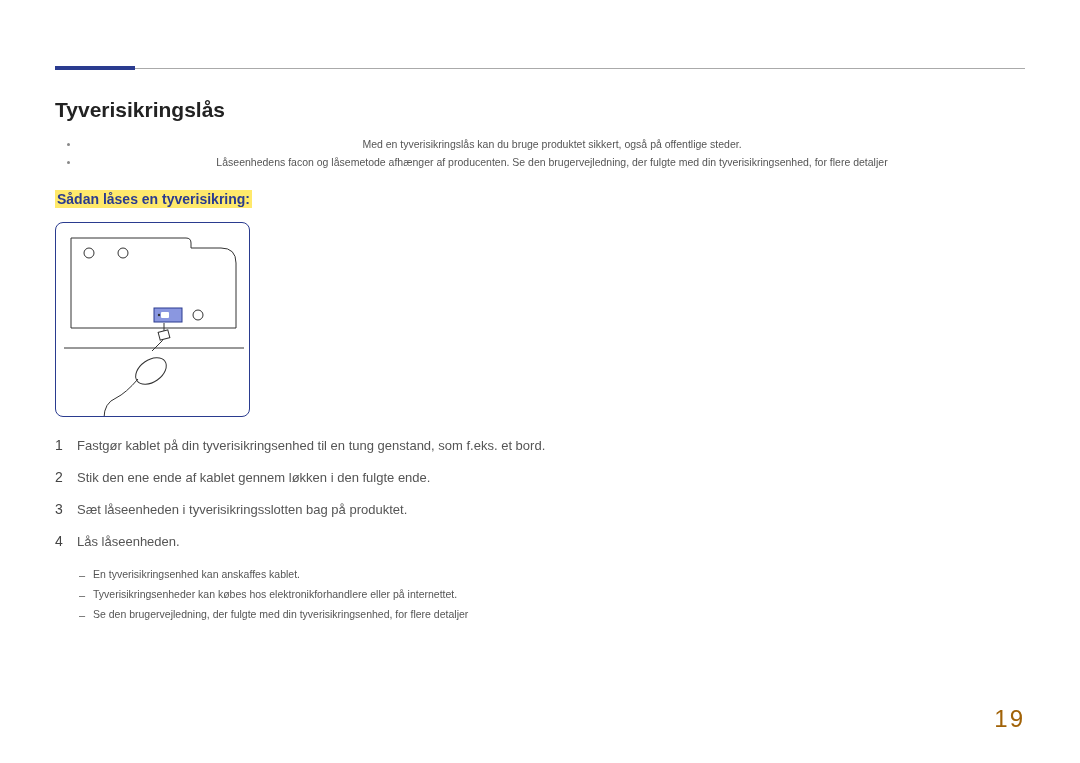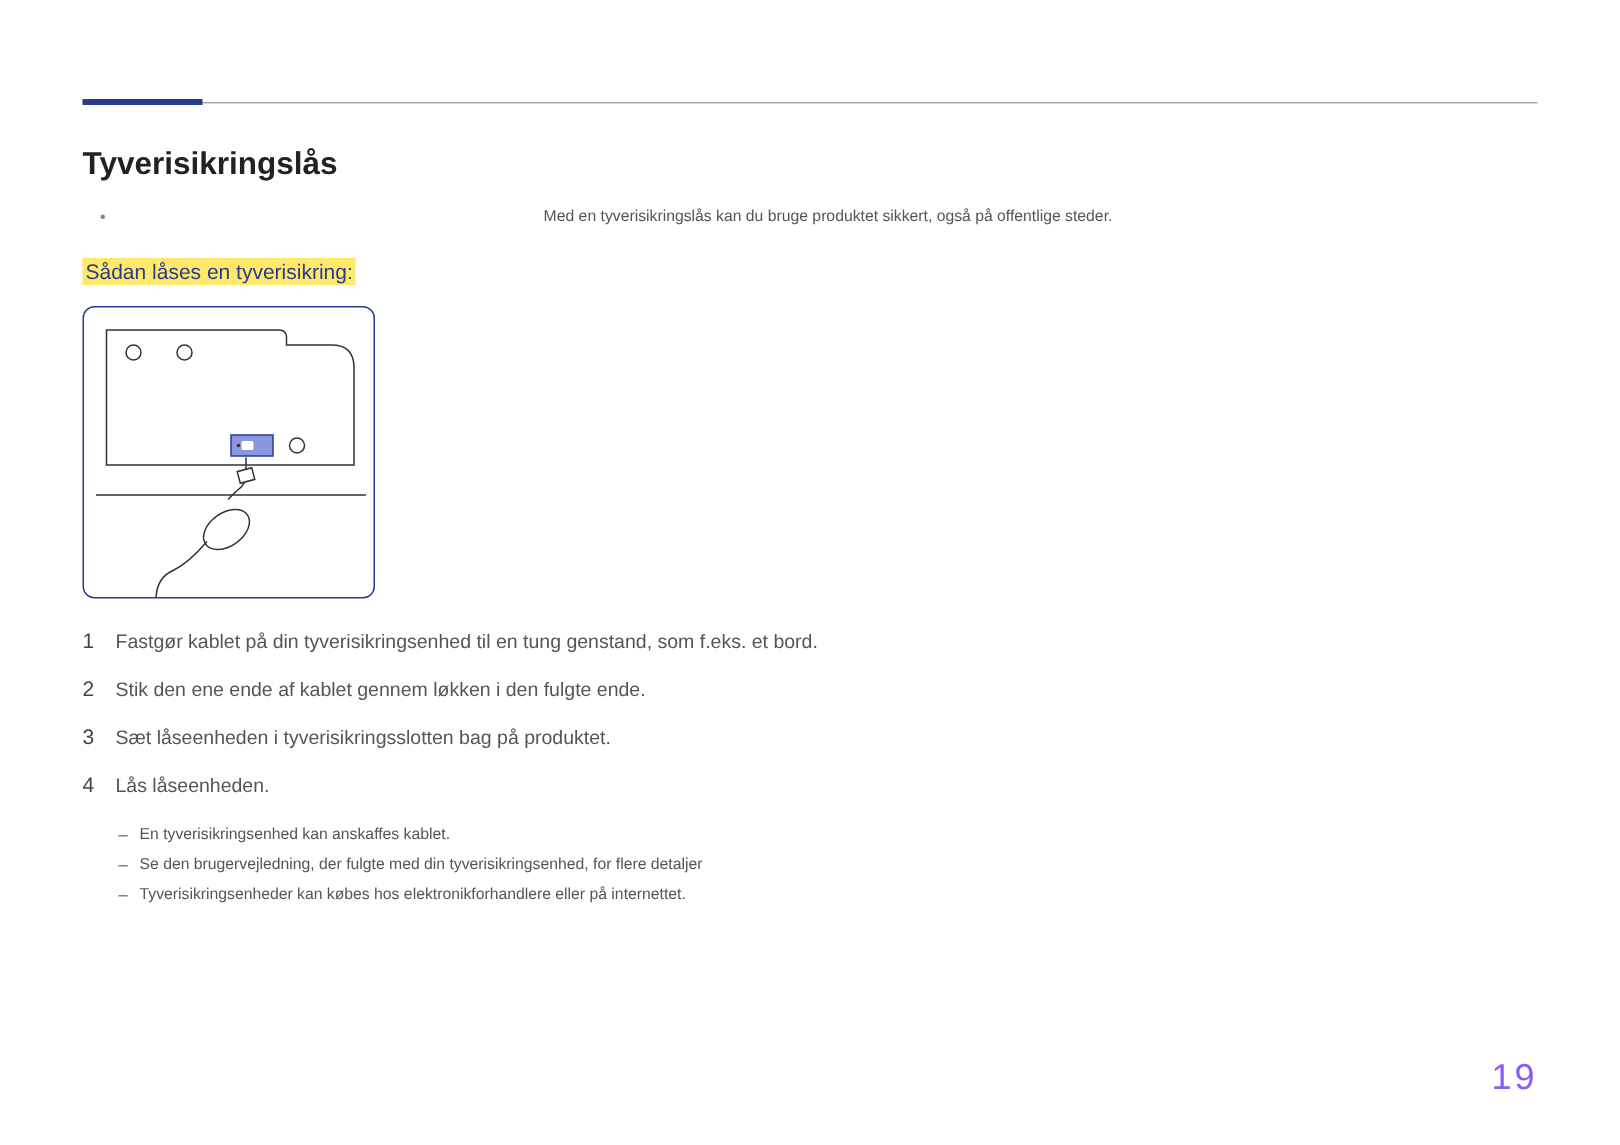--- a/index.html
+++ b/index.html
@@ -55,21 +55,21 @@
     position: absolute;
     left: 12px;
     top: 7px;
     width: 3px;
     height: 3px;
     background: #888;
     border-radius: 50%;
   }
   h2.sub-title {
     font-size: 14px;
-    font-weight: normal;
+    font-weight: bold;
     color: #2a3b8f;
     background: #ffe96b;
     display: inline-block;
     padding: 1px 2px;
     margin-bottom: 14px;
   }
   .diagram {
     border: 1.2px solid #2a3b8f;
     border-radius: 8px;
     width: 195px;
@@ -113,37 +113,38 @@
     left: 24px;
     top: 0;
     font-size: 11px;
     color: #555;
   }
   .page-number {
     position: absolute;
     bottom: 30px;
     right: 55px;
     font-size: 24px;
-    color: #8b5cf6;
+    color: #a16207;
     font-weight: 300;
     letter-spacing: 2px;
   }
 </style>
 </head>
 <body>
 
 <div class="header-line"></div>
 <div class="header-accent"></div>
 
 <div class="content">
 
   <h1 class="section-title">Tyverisikringslås</h1>
 
   <div class="bullet-block">
     <div class="bullet-line">Med en tyverisikringslås kan du bruge produktet sikkert, også på offentlige steder.</div>
+    <div class="bullet-line">Låseenhedens facon og låsemetode afhænger af producenten. Se den brugervejledning, der fulgte med din tyverisikringsenhed, for flere detaljer</div>
   </div>
 
   <h2 class="sub-title">Sådan låses en tyverisikring:</h2>
 
   <div class="diagram">
     <svg viewBox="0 0 195 195" width="195" height="195">
 
       <path d="M 15 15 L 130 15 Q 135 15 135 20 L 135 25 L 165 25 Q 180 25 180 40 L 180 105 L 15 105 Z" fill="none" stroke="#333" stroke-width="1"></path>
 
       <line x1="8" y1="125" x2="188" y2="125" stroke="#333" stroke-width="1"></line>
@@ -179,19 +180,19 @@
       <div class="step-text">Sæt låseenheden i tyverisikringsslotten bag på produktet.</div>
     </div>
     <div class="step-row">
       <div class="step-num">4</div>
       <div class="step-text">Lås låseenheden.</div>
     </div>
   </div>
 
   <div class="dash-list">
     <div class="dash-line">En tyverisikringsenhed kan anskaffes kablet.</div>
+    <div class="dash-line">Tyverisikringsenheder kan købes hos elektronikforhandlere eller på internettet.</div>
     <div class="dash-line">Se den brugervejledning, der fulgte med din tyverisikringsenhed, for flere detaljer</div>
-    <div class="dash-line">Tyverisikringsenheder kan købes hos elektronikforhandlere eller på internettet.</div>
   </div>
 
 </div>
 
 <div class="page-number">19</div>
 
 </body></html>

